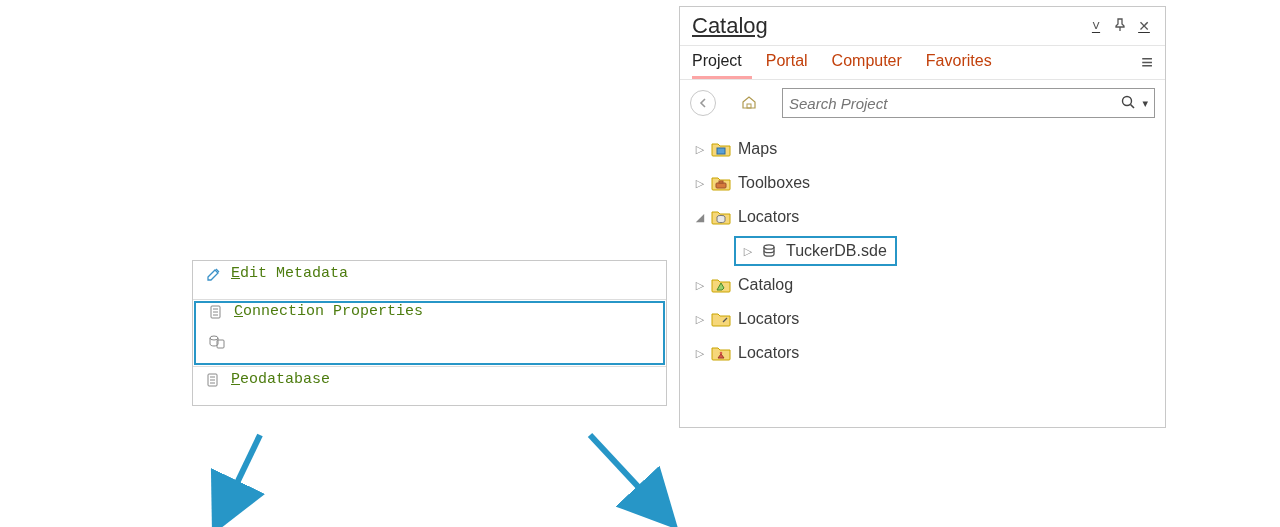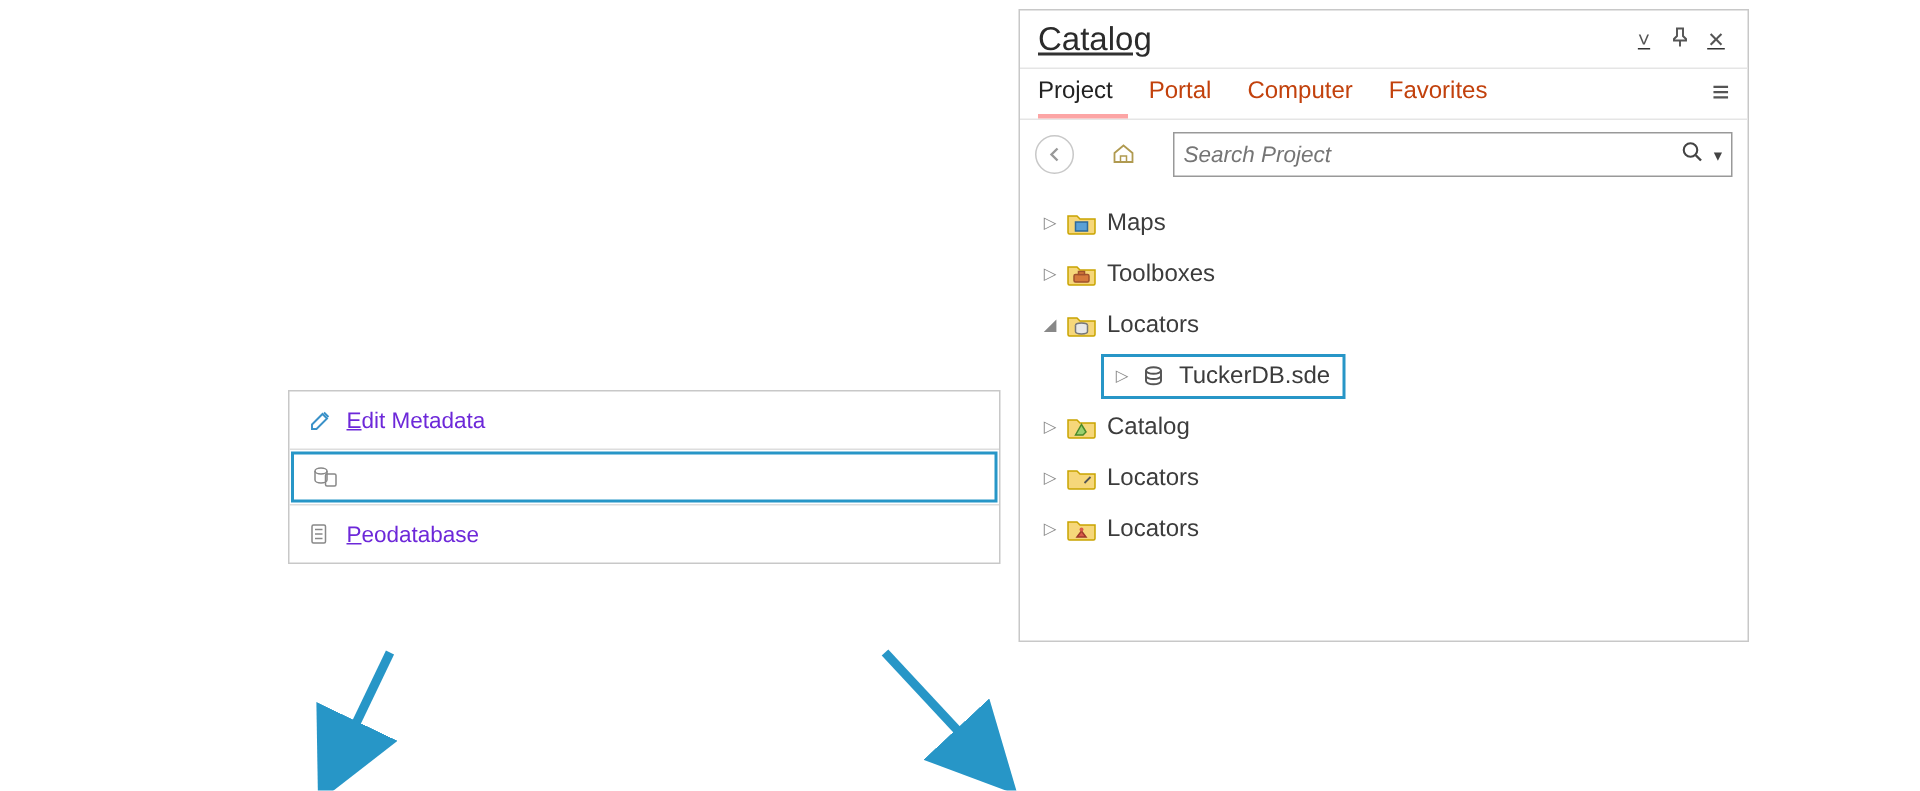--- a/index.html
+++ b/index.html
@@ -174,26 +174,27 @@
       top: 260px;
       width: 475px;
       background: #fff;
       border: 1px solid #c8c8c8;
     }
     .menu-section {
       padding: 4px 0;
     }
     .menu-item {
       display: flex;
-      align-items: center;
+      align-items: flex-start;
       height: 30px;
       padding: 0 10px;
       font-size: 15px;
-      color: #6d28d9;
+      color: #4d7c0f;
       cursor: pointer;
+      font-family: Liberation Mono, monospace;
     }
     .menu-item .micon {
       width: 22px;
       height: 18px;
       display: inline-flex;
       align-items: center;
       justify-content: center;
       margin-right: 6px;
     }
     .menu-item .ul {
@@ -221,20 +222,31 @@
         <svg width="16" height="16" viewBox="0 0 16 16">
             <path d="M2 11l7-7 3 3-7 7H2v-3z" fill="none" stroke="#3a91c8" stroke-width="1.3"></path>
             <path d="M10 3l3 3" stroke="#3a91c8" stroke-width="1.3"></path>
           </svg>
       </span>
       <span><span class="ul">E</span><span>dit Metadata</span></span>
     </div>
   </div>
   <div class="menu-sep"></div>
   <div class="menu-highlight">
+    <div class="menu-item">
+      <span class="micon">
+        <svg width="16" height="16" viewBox="0 0 16 16">
+            <rect x="2" y="2" width="9" height="12" rx="1" fill="none" stroke="#888" stroke-width="1"></rect>
+            <line x1="4" y1="5" x2="9" y2="5" stroke="#888"></line>
+            <line x1="4" y1="8" x2="9" y2="8" stroke="#888"></line>
+            <line x1="4" y1="11" x2="9" y2="11" stroke="#888"></line>
+          </svg>
+      </span>
+      <span><span class="ul">C</span><span>onnection Properties</span></span>
+    </div>
     <div class="menu-item">
       <span class="micon">
         <svg width="18" height="16" viewBox="0 0 18 16">
             <ellipse cx="6" cy="4" rx="4" ry="2" fill="none" stroke="#888"></ellipse>
             <path d="M2 4v6c0 1.1 1.8 2 4 2s4-.9 4-2V4" fill="none" stroke="#888"></path>
             <rect x="9" y="6" width="7" height="8" rx="1" fill="none" stroke="#888"></rect>
           </svg>
       </span>
     </div>
   </div>

